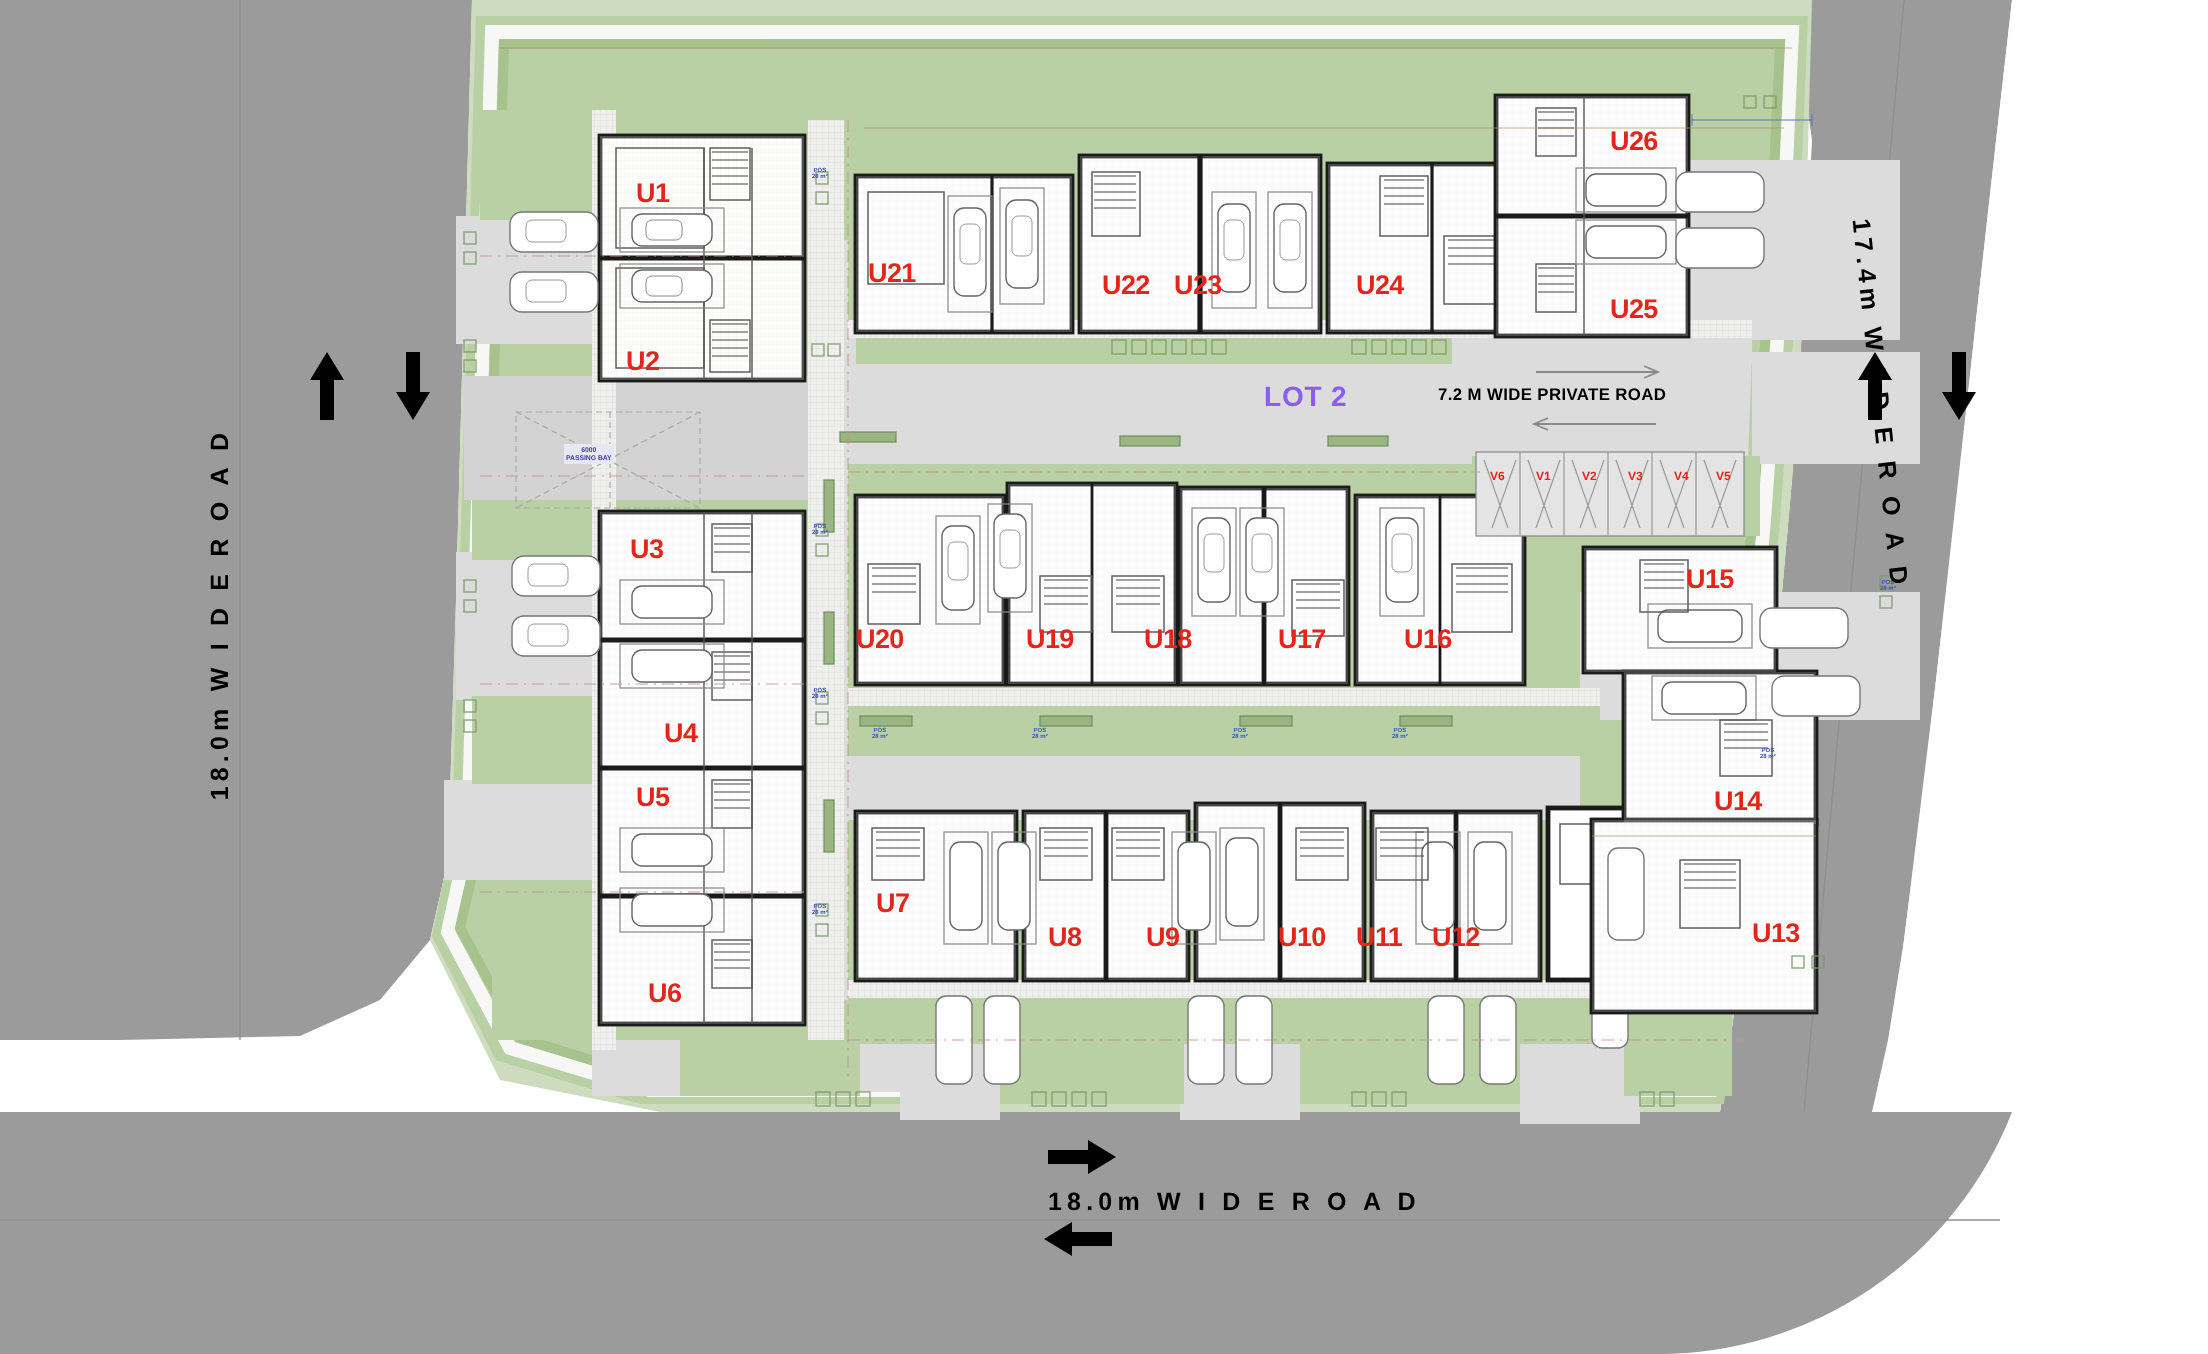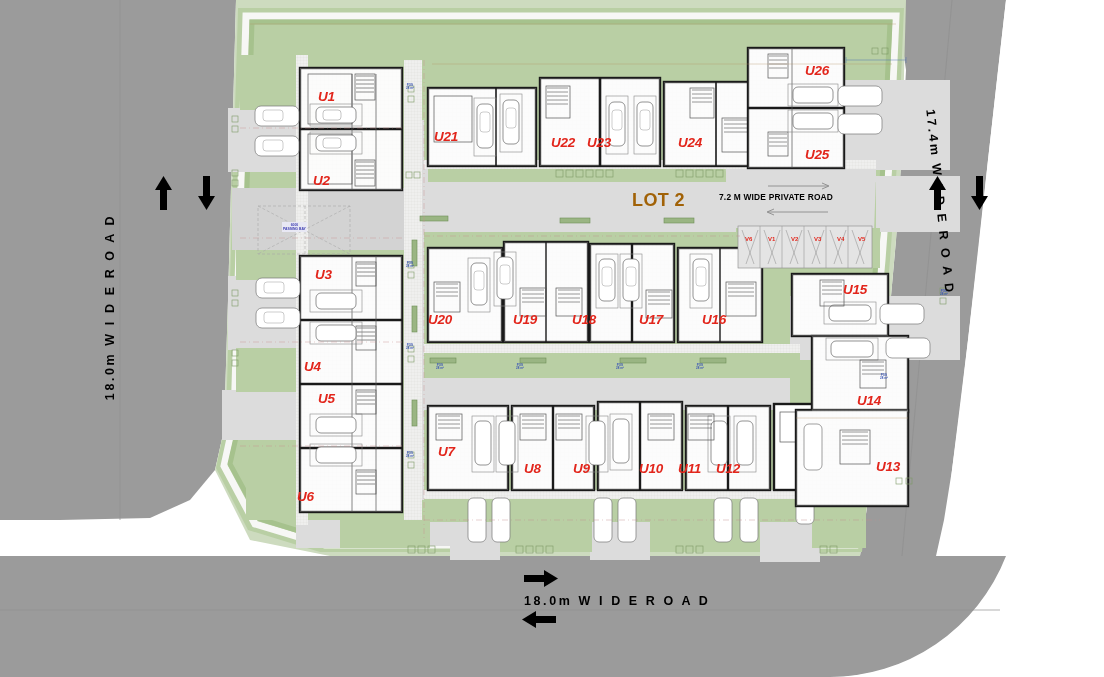--- a/index.html
+++ b/index.html
@@ -3,25 +3,25 @@
 <meta charset="utf-8">
 <title>Site Plan</title>
 <style>
   html,body{margin:0;padding:0;background:#ffffff;}
   body{width:1104px;height:677px;overflow:hidden;
        font-family:"Liberation Sans","DejaVu Sans",sans-serif;}
   #stage{position:relative;width:1104px;height:677px;background:#ffffff;}
   #stage svg{position:absolute;left:0;top:0;}
 
   .lbl{position:absolute;color:#e2261c;font-weight:bold;font-size:13.5px;
-       letter-spacing:-0.3px;line-height:1;white-space:nowrap;font-style:italic;}
+       letter-spacing:-0.3px;line-height:1;white-space:nowrap;}
 
   .roadtxt{position:absolute;color:#000;font-weight:bold;white-space:nowrap;}
   .roadtxt.big{font-size:12.5px;letter-spacing:2.6px;}
-  .lot2{position:absolute;color:#a16207;font-weight:bold;font-size:18px;
+  .lot2{position:absolute;color:#8b5cf6;font-weight:bold;font-size:14px;
         letter-spacing:0.4px;white-space:nowrap;}
   .privroad{position:absolute;color:#000;font-weight:bold;font-size:8.4px;
         letter-spacing:0.2px;white-space:nowrap;}
   .vlbl{position:absolute;color:#e2261c;font-weight:bold;font-size:6px;
         white-space:nowrap;}
   .passbay{position:absolute;color:#3b3bb0;font-size:3.4px;font-weight:bold;
         white-space:nowrap;text-align:center;line-height:1.25;
         background:#e8e8f4;padding:0.5px 1px;}
   .pos{position:absolute;color:#3b56b5;font-size:3px;font-weight:bold;
         line-height:1.15;text-align:center;white-space:nowrap;}
@@ -567,23 +567,23 @@
       <path d="M522 619.5 L536 628 L536 611 Z"></path>
     </g>
   </g>
 
   </g>
 </svg>
 
 <div class="lbl" style="left:318px;top:90px">U1</div>
 <div class="lbl" style="left:313px;top:174px">U2</div>
 <div class="lbl" style="left:315px;top:268px">U3</div>
-<div class="lbl" style="left:304px;top:360px">U4</div>
+<div class="lbl" style="left:332px;top:360px">U4</div>
 <div class="lbl" style="left:318px;top:392px">U5</div>
-<div class="lbl" style="left:297px;top:490px">U6</div>
+<div class="lbl" style="left:324px;top:490px">U6</div>
 <div class="lbl" style="left:438px;top:445px">U7</div>
 <div class="lbl" style="left:524px;top:462px">U8</div>
 <div class="lbl" style="left:573px;top:462px">U9</div>
 <div class="lbl" style="left:639px;top:462px">U10</div>
 <div class="lbl" style="left:678px;top:462px">U11</div>
 <div class="lbl" style="left:716px;top:462px">U12</div>
 <div class="lbl" style="left:876px;top:460px">U13</div>
 <div class="lbl" style="left:857px;top:394px">U14</div>
 <div class="lbl" style="left:843px;top:283px">U15</div>
 <div class="lbl" style="left:702px;top:313px">U16</div>

